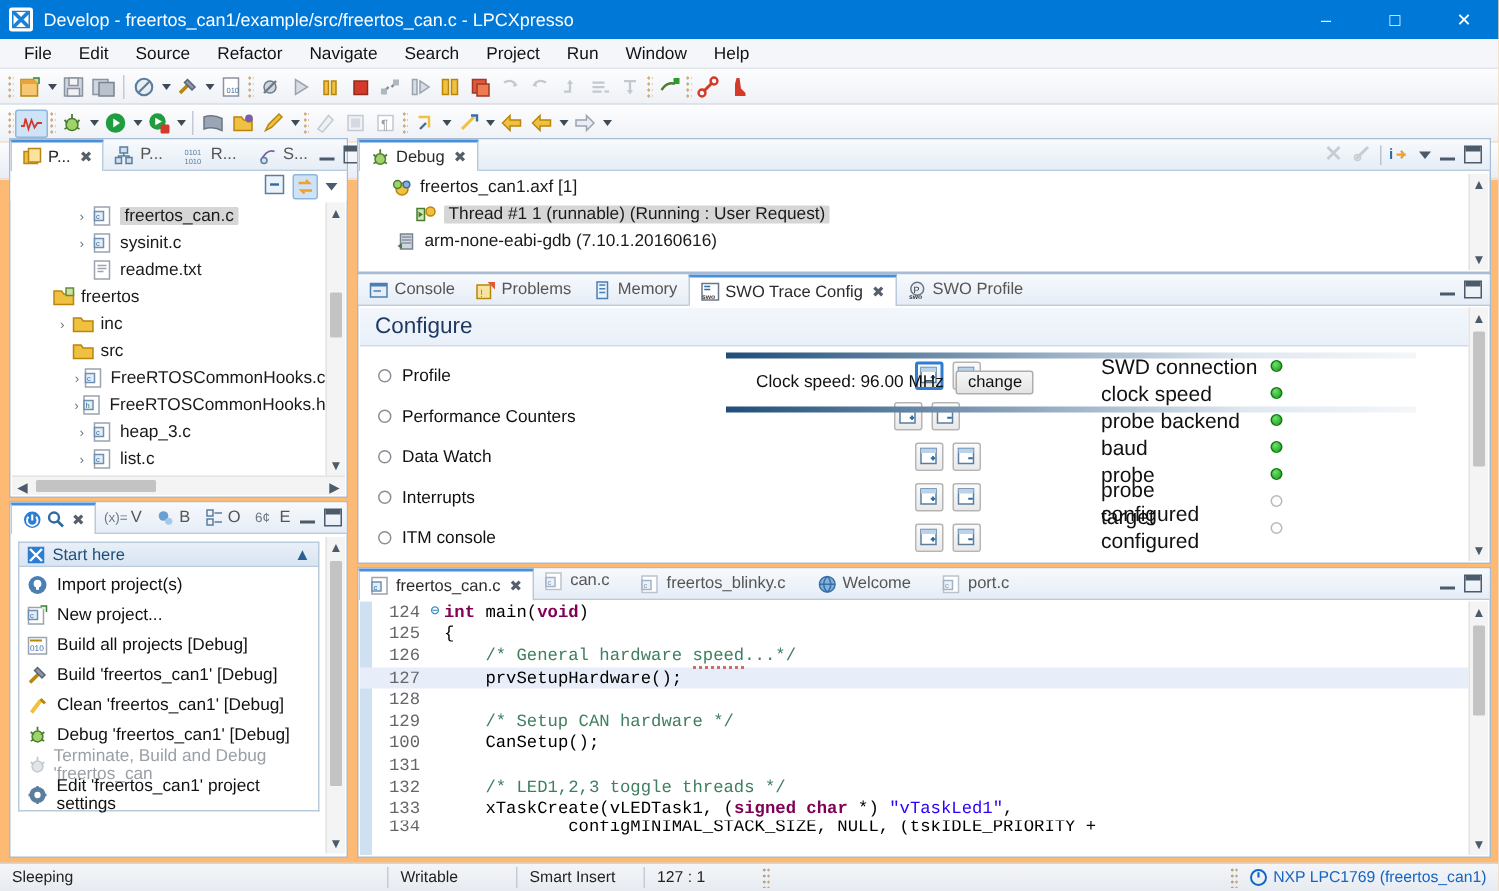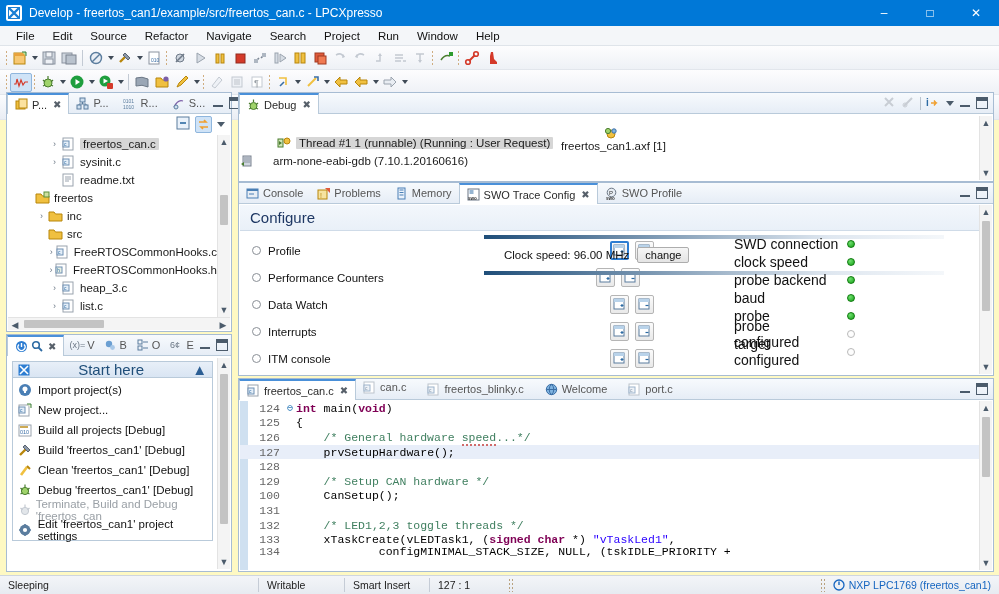--- a/index.html
+++ b/index.html
@@ -4,21 +4,21 @@
 <style>
   * { box-sizing: border-box; }
   html, body {
     margin: 0; padding: 0;
     width: 999px; height: 594px;
     overflow: hidden;
     font-family: "Liberation Sans", sans-serif;
     font-size: 11px;
     background: #f0f0f0;
   }
-  #app { position: relative; width: 999px; height: 594px; background: #fef9c3; }
+  #app { position: relative; width: 999px; height: 594px; background: #fdba74; }
 
   
   .titlebar {
     height: 26px; background: #0078d7; color: #fff;
     display: flex; align-items: center; padding-left: 6px;
     font-size: 12px;
   }
   .titlebar .tb-icon {
     width: 16px; height: 16px; margin-right: 7px;
     background: #fff; border-radius: 2px;
@@ -107,21 +107,21 @@
   .vscroll .thumb { position:absolute; left:2px; right:2px; background:#c3c3c3; border-radius:1px;}
   .hscroll { position:absolute; left:1px; right:1px; bottom:1px; height:13px; background:#f4f4f4; border-top:1px solid #e3e3e3;}
   .hscroll .lf,.hscroll .rt { position:absolute; top:0; width:14px;height:13px;display:flex;align-items:center;justify-content:center;color:#4b5b6b;font-size:9px;}
   .hscroll .lf{left:0;} .hscroll .rt{right:0;}
   .hscroll .thumb{ position:absolute; top:2px; bottom:2px; background:#c3c3c3; border-radius:1px;}
 
   
   .qs-header {
     height: 17px; background: linear-gradient(#e8eff8,#d9e5f3);
     display:flex; align-items:center; gap:5px; padding: 0 5px;
-    border:1px solid #b9cada; color:#1f4e79; font-size:15px;text-align:center;
+    border:1px solid #b9cada; color:#1f4e79; font-size:11px;
   }
   .qs-item { height: 20px; display:flex; align-items:center; gap:6px; padding-left:5px; font-size:11.5px; color:#111; }
   .qs-item.disabled { color:#9aa0a6; }
 
   
   .cfg-title { font-size: 15px; color: #1f3864; padding: 4px 0 4px 10px; font-weight: normal;}
   .cfg-row { height: 27px; display:flex; align-items:center; }
   .radio-o { width:9px;height:9px;border:1px solid #8a8f96;border-radius:50%;background:#fff;margin-right:7px;}
   .cfg-label { font-size:11.5px; color:#111; }
   .sq-btn {
@@ -770,38 +770,38 @@
         <span><svg width="15" height="14">
               <text x="0" y="11" font-size="10" fill="#2d6ba3" font-weight="bold">i</text>
               <path d="M5 8 h5 l-2 -2.5 M5 8 h5 l-2 2.5" stroke="#f0a030" stroke-width="1.5" fill="none"></path>
             </svg></span>
         <span class="tri-down"></span>
         <span class="tool-min"></span>
         <span class="tool-max"></span>
       </div>
     </div>
     <div class="tree" style="position:absolute;left:1px;right:14px;top:23px;bottom:1px;">
-      <div class="trow" style="padding-left:8px;flex-direction:column;">
+      <div class="trow" style="padding-left:8px;">
         <span class="arr">ⱟ</span>
         <span class="ficon"><svg width="15" height="14">
               <circle cx="7" cy="8" r="4" fill="#f0c040" stroke="#b8860b"></circle>
               <circle cx="4" cy="5" r="2.6" fill="#9fd36a" stroke="#4a7d2f"></circle>
               <circle cx="10" cy="5" r="2.2" fill="#7fb3e0" stroke="#3a6ea5"></circle>
             </svg></span>
         <span class="lbl">freertos_can1.axf [1]</span>
       </div>
       <div class="trow sel" style="padding-left:37px;">
         <span class="ficon"><svg width="15" height="14">
               <rect x="1" y="3" width="5" height="8" fill="#d0e6b8" stroke="#4a7d2f"></rect>
               <path d="M2 5 L5 7 L2 9 Z" fill="#4a7d2f"></path>
               <circle cx="10" cy="5" r="3" fill="#f0c040" stroke="#b8860b"></circle>
             </svg></span>
         <span class="lbl">Thread #1 1 (runnable) (Running : User Request)</span>
       </div>
-      <div class="trow" style="gap:14px;">
+      <div class="trow" style="padding-left:24px;">
         <span class="ficon"><svg width="15" height="14">
               <rect x="3" y="2" width="8" height="10" fill="#cfd6df" stroke="#7a828f"></rect>
               <path d="M4 4 h6 M4 6 h6 M4 8 h6" stroke="#8b93a0"></path>
               <path d="M1 10 L4 8 L4 12 Z" fill="#4a7d2f"></path>
             </svg></span>
         <span class="lbl">arm-none-eabi-gdb (7.10.1.20160616)</span>
       </div>
     </div>
     <div class="vscroll" style="top:23px;bottom:1px;">
       <div class="up">▲</div>

